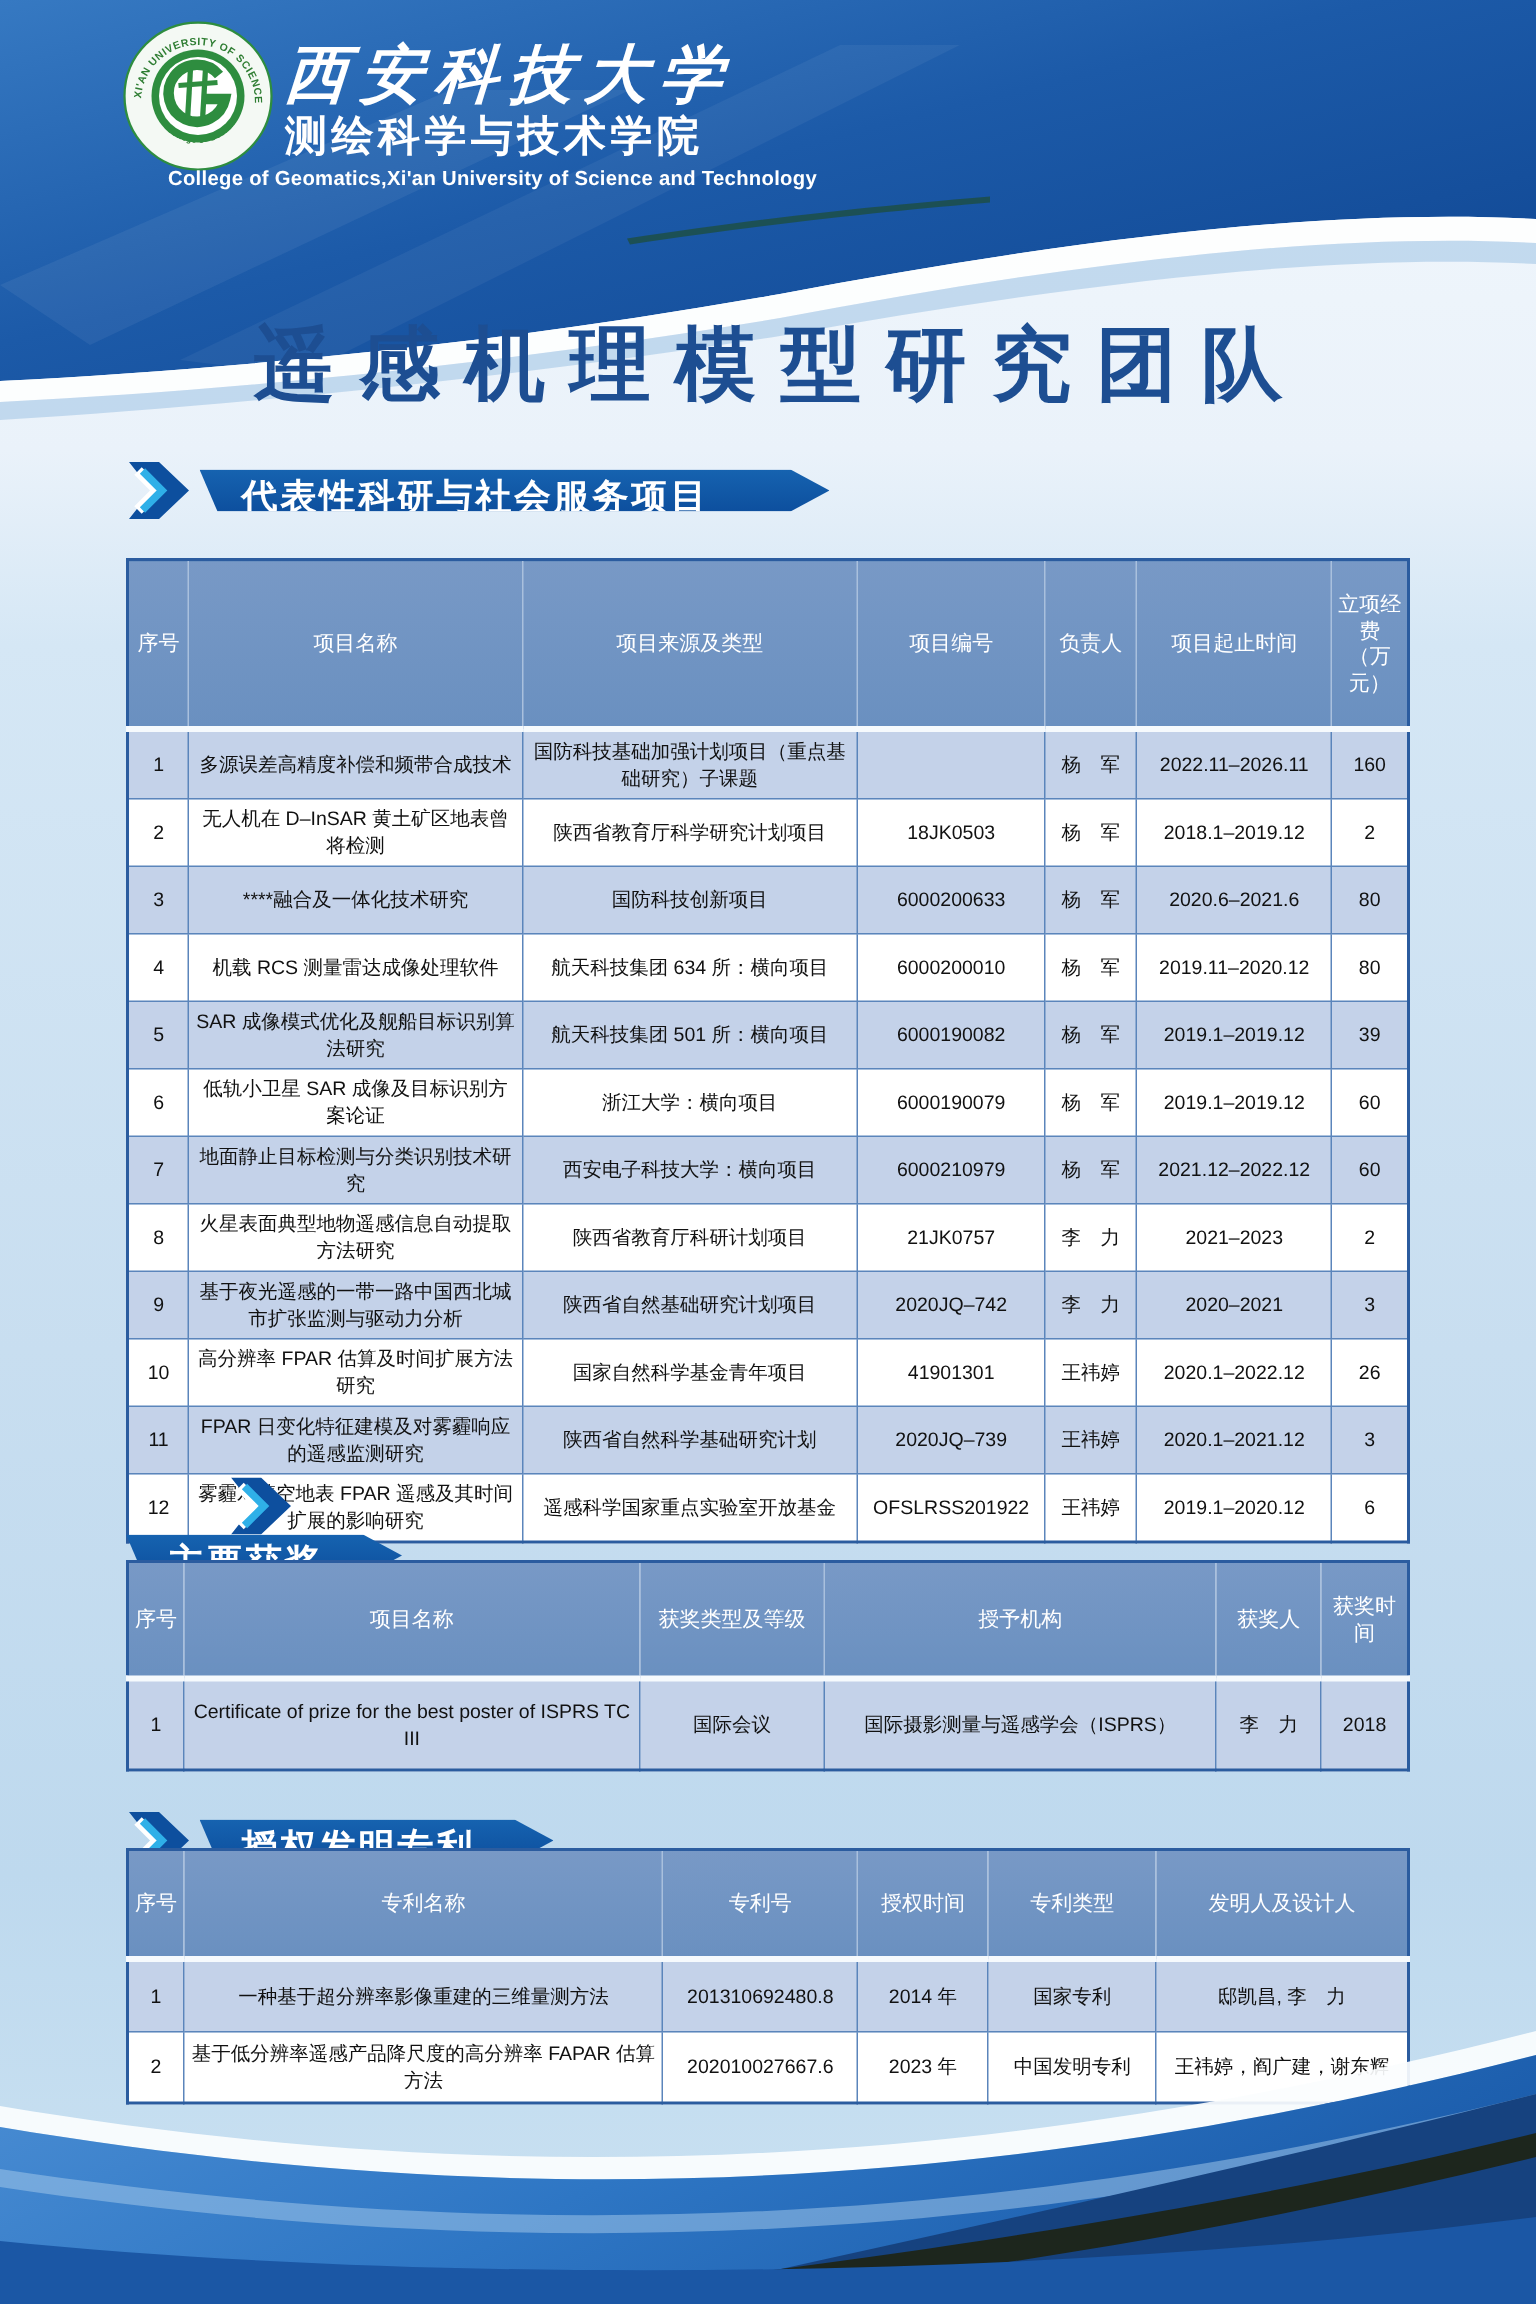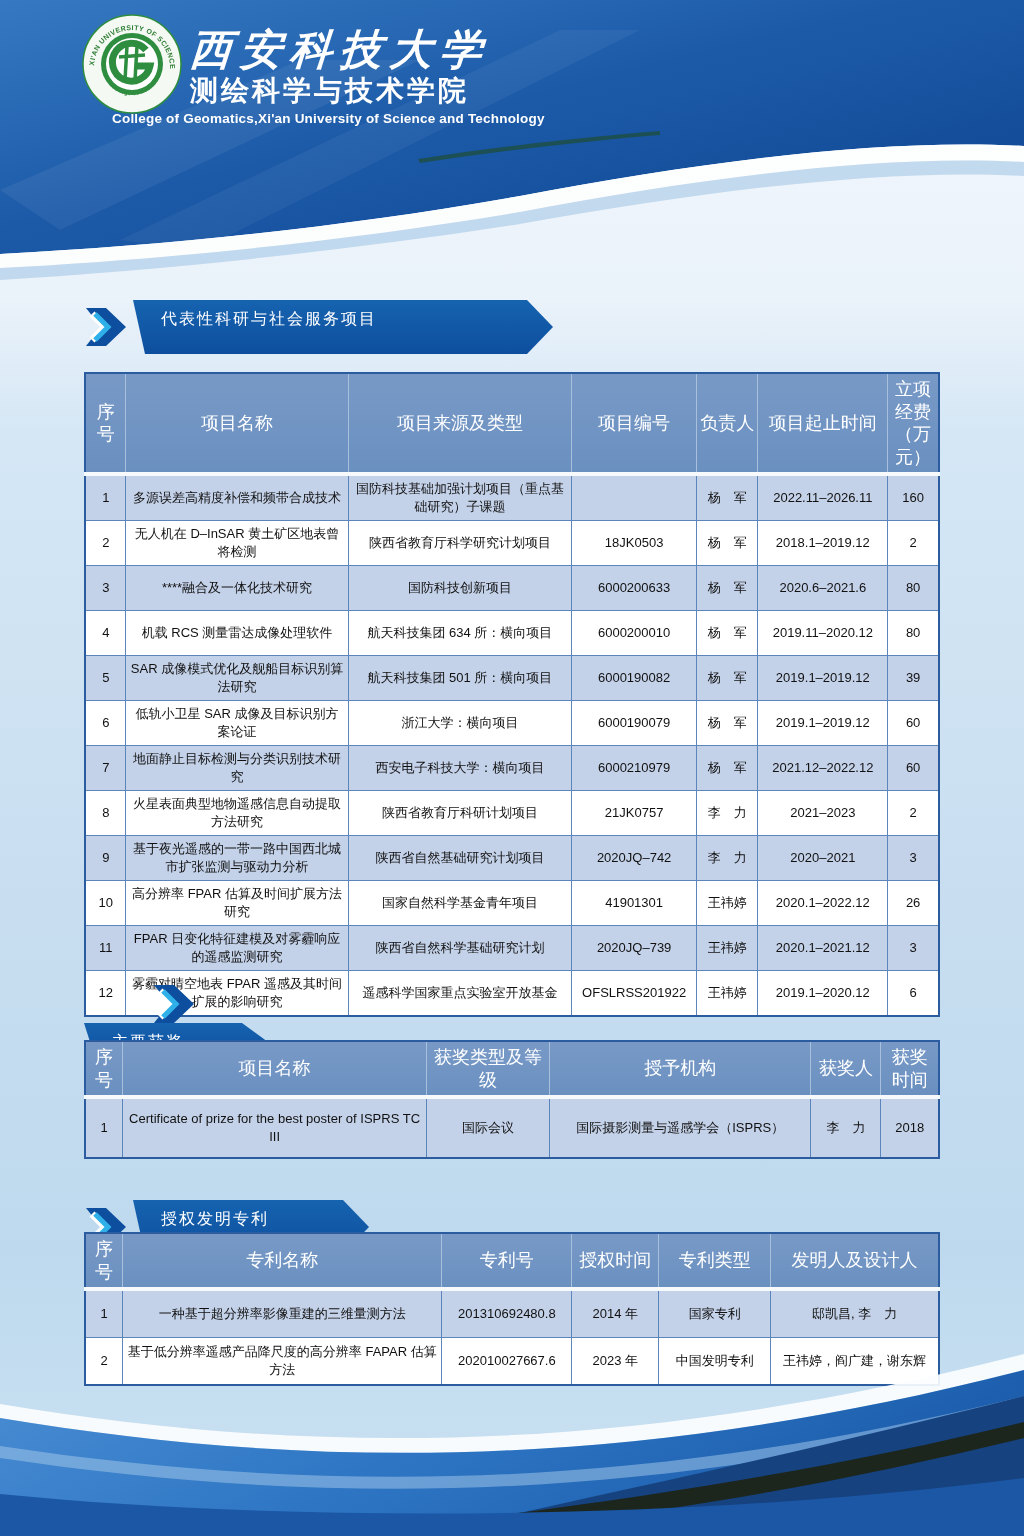--- a/index.html
+++ b/index.html
@@ -30,38 +30,38 @@
   }
   .main-title{
     position:absolute;left:0;top:207px;width:1024px;
     text-align:center;color:#1d4e92;font-size:54px;font-weight:bold;
     letter-spacing:.30em;text-indent:.30em;white-space:nowrap;
   }
   
   .banner{position:absolute;left:84px;display:flex;align-items:center;height:38px;}
   .banner .chev{flex:0 0 auto;margin-right:5px;}
   .banner .bar{
-    height:54px;line-height:38px;color:#fff;font-size:16px;font-weight:normal;
+    height:28px;line-height:38px;color:#fff;font-size:24px;font-weight:bold;
     letter-spacing:2px;padding:0 44px 0 28px;
     background:linear-gradient(180deg,#1663b0 0%,#0d4f9e 100%);
     clip-path:polygon(0 0, calc(100% - 26px) 0, 100% 50%, calc(100% - 26px) 100%, 12px 100%);
   }
   .b1{top:308px;} .b1 .bar{width:348px;}
   .b2{top:985px;flex-direction:column;} .b2 .bar{width:112px;}
   .b3{top:1208px;} .b3 .bar{width:164px;}
   
   .tblwrap{position:absolute;left:84px;width:856px;}
   .t1{top:372px;} .t2{top:1040px;} .t3{top:1232px;}
   table{width:100%;border-collapse:collapse;table-layout:fixed;background:#fff;
         border:2px solid #2b5c9f;}
   th{
     background:linear-gradient(180deg,#7899c6 0%,#6a90c0 100%);
-    color:#ffffff;font-size:18px;font-weight:normal;
+    color:#ffffff;font-size:14px;font-weight:normal;
     border-right:1px solid #a9c0dd;border-bottom:4px solid #f6fafd;
-    padding:4px 2px;white-space:pre-line;line-height:1.25;
+    padding:20px 2px;white-space:pre-line;line-height:1.25;
   }
   .t1 th{height:46px;} .t2 th,.t3 th{height:30px;}
   td{
     font-size:13px;color:#111;text-align:center;vertical-align:middle;
     border:1px solid #5b85bb;padding:3px 4px;line-height:1.35;height:38px;
   }
   tbody tr:first-child td{border-top:2px solid #2b5c9f;}
   tbody tr:nth-child(odd) td{background:#c4d2e9;}
   tbody tr:nth-child(even) td{background:#ffffff;}
   .t2 td{height:52px;} .t3 td{height:40px;}
@@ -107,20 +107,21 @@
     <path d="M64,36 A19,19 0 1 0 68,52 L54,52" fill="none" stroke="#2e8d3f" stroke-width="7"></path>
     <line x1="45" y1="32" x2="43" y2="66" stroke="#2e8d3f" stroke-width="3.5"></line>
     <line x1="55" y1="32" x2="53" y2="66" stroke="#2e8d3f" stroke-width="3.5"></line>
     <line x1="37" y1="43" x2="63" y2="41" stroke="#2e8d3f" stroke-width="3.5"></line>
   </svg>
 
   <div class="uni-cn">西安科技大学</div>
   <div class="college-cn">测绘科学与技术学院</div>
   <div class="college-en">College of  Geomatics,Xi'an University of Science and Technology</div>
 
+  <div class="main-title">遥感机理模型研究团队</div>
 
   <div class="banner b1">
     <svg class="chev" width="44" height="38" viewBox="0 0 44 38">
       <polygon points="2,0 22,0 42,19 22,38 2,38 17,19" fill="#0d4f9e"></polygon>
       <polyline points="8,6 21,19 8,32" stroke="#ffffff" stroke-width="7" fill="none"></polyline>
       <polyline points="11,6 24,19 11,32" stroke="#2fb0e8" stroke-width="5" fill="none"></polyline>
     </svg>
     <div class="bar">代表性科研与社会服务项目</div>
   </div>
 

